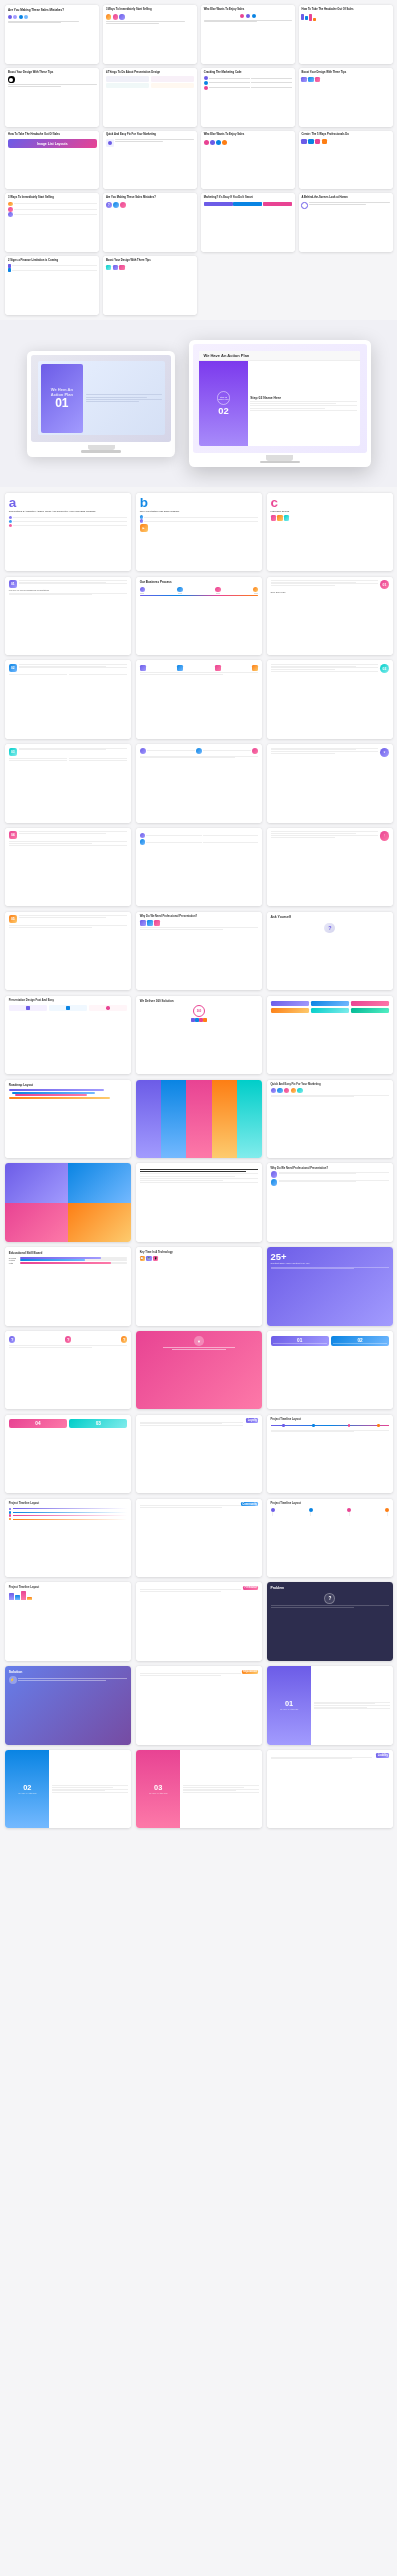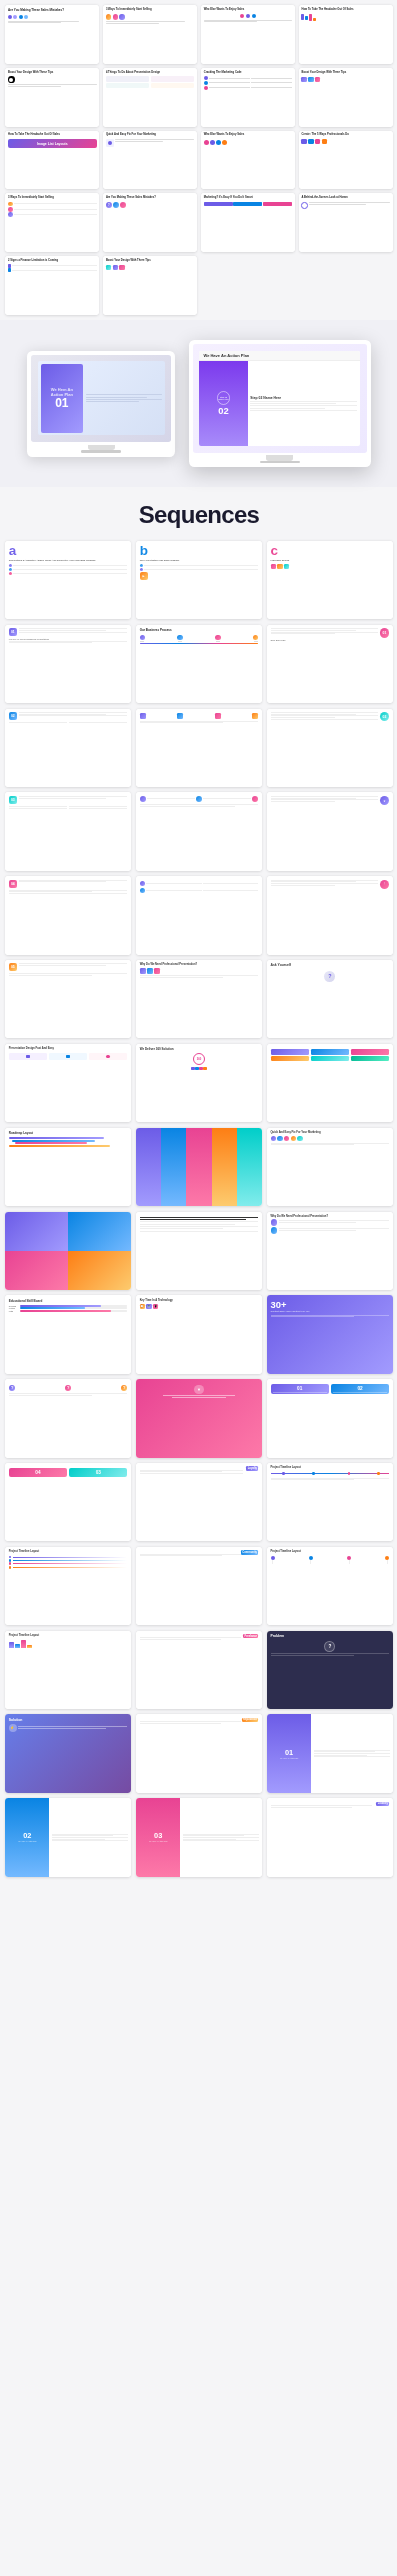--- a/index.html
+++ b/index.html
@@ -480,23 +480,20 @@
               </div>
             </div>
           </div>
         </div>
         <div class="monitor-stand"></div>
         <div class="monitor-base"></div>
       </div>
     </div>
   </div>
 
-  <div class="sequences-section">
-    <div class="sequences-title">Sequences</div>
-  </div>
 
   <div class="main-grid">
 
     <div class="slide-card">
       <div class="thumb-content slide-a" style="background:white;">
         <div class="big-letter">a</div>
         <div style="font-size:2.4px;color:#333;line-height:1.4;margin-top:0.7px;">Connections &amp; Absolutely Asides: Quick And Completely Your Main Bold Message</div>
         <div style="margin-top:2px;">
           <div style="display:flex;align-items:center;gap:1.3px;margin-bottom:0.7px;">
             <div style="width:3.4px;height:3.4px;background:linear-gradient(135deg,#6c5ce7,#a29bfe);border-radius:50%;"></div>
@@ -966,21 +963,21 @@
         <div style="display:flex;gap:1.3px;flex-wrap:wrap;margin-top:0.7px;">
           <div style="width:5.4px;height:5.4px;background:linear-gradient(135deg,#fd7e14,#fdcb6e);border-radius:1.3px;display:flex;align-items:center;justify-content:center;font-size:2.7px;color:white;">⌚</div>
           <div style="width:5.4px;height:5.4px;background:linear-gradient(135deg,#6c5ce7,#a29bfe);border-radius:1.3px;display:flex;align-items:center;justify-content:center;font-size:2.7px;color:white;">💻</div>
           <div style="width:5.4px;height:5.4px;background:linear-gradient(135deg,#e84393,#fd79a8);border-radius:1.3px;display:flex;align-items:center;justify-content:center;font-size:2.7px;color:white;">📱</div>
         </div>
       </div>
     </div>
 
     <div class="slide-card">
       <div class="thumb-content" style="background:linear-gradient(135deg,#6c5ce7,#a29bfe);padding:3.4px;">
-        <div style="font-size:9.4px;font-weight:900;color:white;">30+</div>
+        <div style="font-size:9.4px;font-weight:900;color:white;">25+</div>
         <div style="font-size:2.4px;color:rgba(255,255,255,0.8);margin-top:0.7px;">Contact Slide Video Content For You</div>
         <div style="margin-top:1.3px;height:1px;background:rgba(255,255,255,0.3);"></div>
         <div style="margin-top:0.7px;height:1px;background:rgba(255,255,255,0.3);width:70%;"></div>
       </div>
     </div>
 
     <div class="slide-card">
       <div class="thumb-content" style="background:white;padding:3.4px;">
         <div style="display:flex;justify-content:space-between;margin-top:2px;">
           <div style="width:6.7px;height:6.7px;border-radius:50%;background:linear-gradient(135deg,#6c5ce7,#a29bfe);display:flex;align-items:center;justify-content:center;font-size:4px;color:white;font-weight:bold;">?</div>

